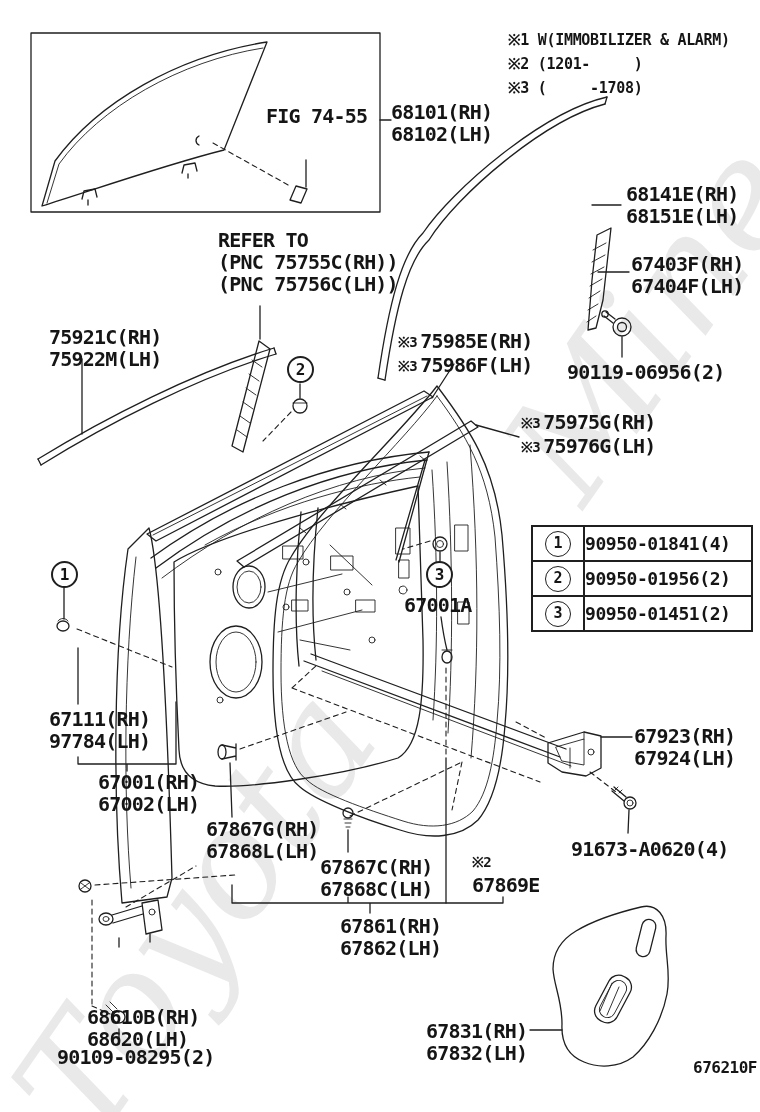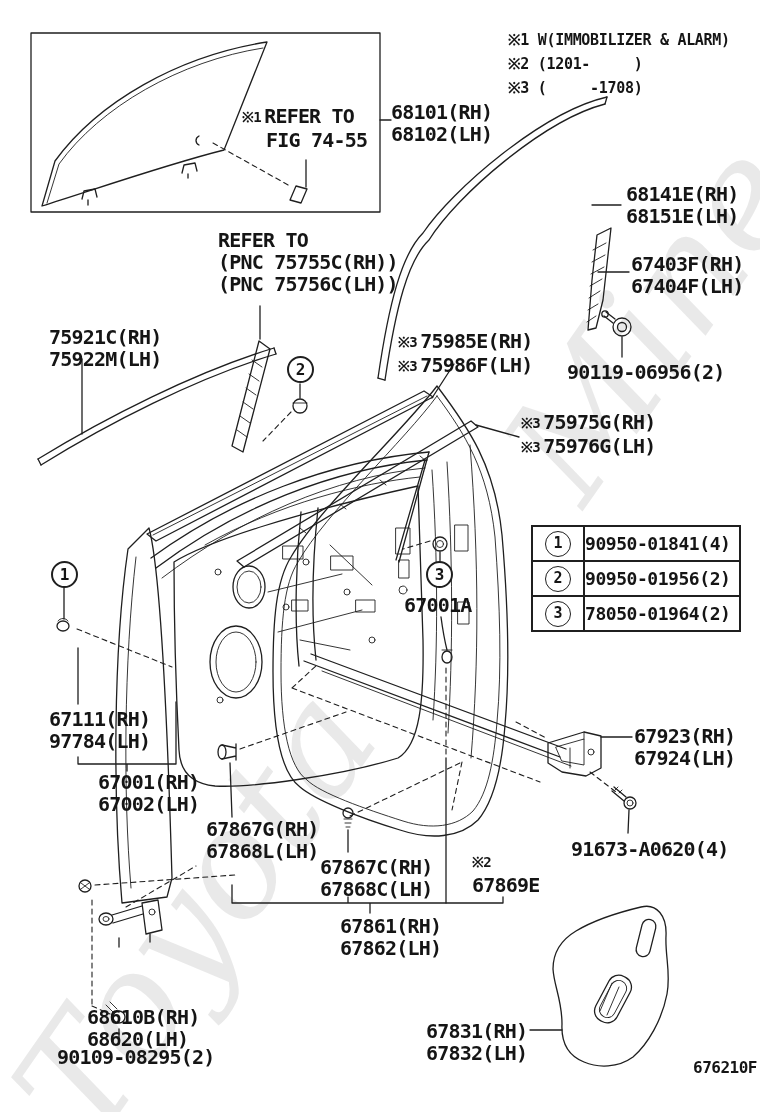--- a/index.html
+++ b/index.html
@@ -16,21 +16,21 @@
   .lbl{position:absolute;z-index:2;font-weight:bold;font-size:20px;line-height:22px;
        letter-spacing:-0.8px;white-space:nowrap;}
   .lbl .pre{font-size:14px;letter-spacing:-0.5px;margin-right:3px;position:relative;top:-1px;}
   .note{position:absolute;z-index:2;font-weight:bold;font-size:15px;letter-spacing:-0.3px;white-space:pre;}
   .ind{padding-left:24px;}
   .callout{position:absolute;z-index:2;width:27px;height:27px;border:2px solid #1f1f1f;border-radius:50%;
            box-sizing:border-box;text-align:center;line-height:23px;font-size:16px;font-weight:bold;background:#fff;}
   table.ftable{position:absolute;left:531px;top:525px;z-index:2;border-collapse:collapse;background:#fff;}
   table.ftable td{border:2px solid #1f1f1f;height:35px;box-sizing:border-box;padding:0;}
   td.cnum{width:52px;text-align:center;}
-  td.cpart{width:156px;font-weight:bold;font-size:18px;letter-spacing:-0.45px;padding-left:5px;white-space:nowrap;}
+  td.cpart{width:168px;font-weight:bold;font-size:18px;letter-spacing:-0.45px;padding-left:5px;white-space:nowrap;}
   .tcirc{display:inline-block;width:26px;height:26px;border:1.8px solid #1f1f1f;border-radius:50%;
          box-sizing:border-box;line-height:22px;font-size:15px;font-weight:bold;text-align:center;vertical-align:middle;}
   .code{position:absolute;z-index:2;font-weight:bold;font-size:16px;letter-spacing:-0.5px;}
 </style>
 </head>
 <body>
 
 <div class="canvas">
 
   <div class="wm" id="wm1">Toyota</div>
@@ -214,21 +214,20 @@
       <path class="thin" d="M 612,983 L 600,1011 M 619,987 L 607,1015"></path>
       <path d="M 530,1030 L 562,1030"></path>
     </g>
   </svg>
 
   <div class="note" style="left:508px;top:29px">※1 W(IMMOBILIZER &amp; ALARM)</div>
   <div class="note" style="left:508px;top:53px">※2 (1201-     )</div>
   <div class="note" style="left:508px;top:77px">※3 (     -1708)</div>
 
   <div class="lbl" style="left:242px;top:105px">
-    <div><span class="pre">※1</span><span>REFER TO</span></div>
     <div class="ind">FIG 74-55</div>
   </div>
 
   <div class="lbl" style="left:391px;top:101px">
     <div>68101(RH)</div>
     <div>68102(LH)</div>
   </div>
 
   <div class="lbl" style="left:626px;top:183px">
     <div>68141E(RH)</div>
@@ -324,20 +323,20 @@
         <tr>
       <td class="cnum"><span class="tcirc">1</span></td>
       <td class="cpart">90950-01841(4)</td>
     </tr>
     <tr>
       <td class="cnum"><span class="tcirc">2</span></td>
       <td class="cpart">90950-01956(2)</td>
     </tr>
     <tr>
       <td class="cnum"><span class="tcirc">3</span></td>
-      <td class="cpart">78050-01964(2)</td>
+      <td class="cpart">90950-01451(2)</td>
     </tr>
   </tbody>
     </table>
 
   <div class="code" style="left:693px;top:1058px">676210F</div>
 
 </div>
 
 </body></html>

